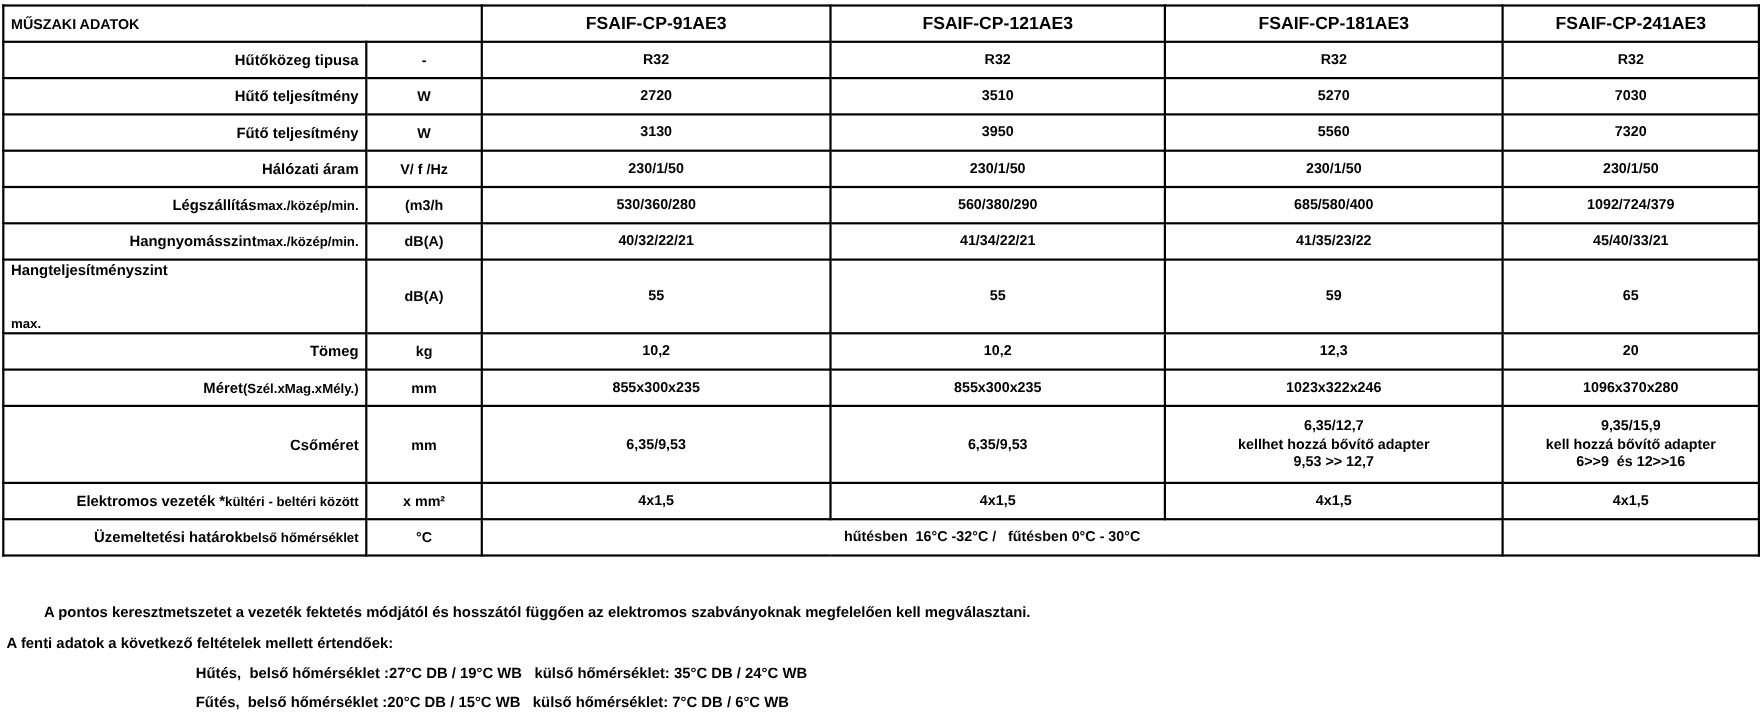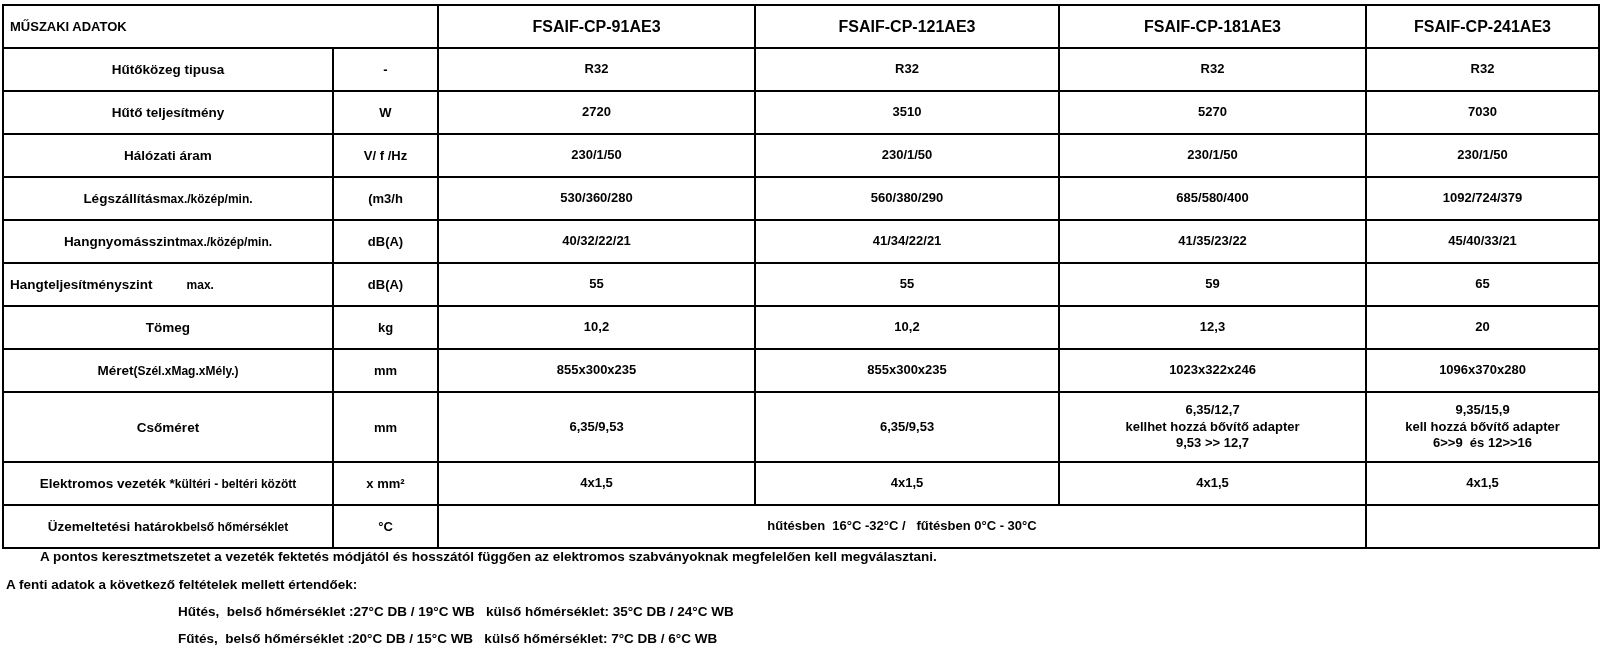--- a/index.html
+++ b/index.html
@@ -20,29 +20,29 @@
     border-collapse: collapse;
     table-layout: fixed;
   }
   .specs th, .specs td {
     border: 2px solid #000000;
     padding: 1px 6px;
     font-size: 13px;
     vertical-align: middle;
     overflow: hidden;
   }
-  .specs tr { height: 43px; }
+  .specs tr { height: 33px; }
   .specs tr.row-tall { height: 70px; }
 
   .title-cell { text-align: left; font-size: 14.5px; padding-left: 8px; }
   th.model { text-align: center; font-size: 16px; }
 
   .label-cell { padding-left: 8px; padding-right: 8px; }
-  .lblwrap { display: flex; justify-content: center; align-items: baseline; }
-  .lblwrap.near { justify-content: flex-start; gap: 34px; }
+  .lblwrap { display: flex; justify-content: flex-end; align-items: baseline; }
+  .lblwrap.near { justify-content: flex-start; gap: 34px; flex-direction: column; }
   .lbl { font-size: 13.5px; white-space: nowrap; }
   .sub { font-size: 12px; white-space: nowrap; }
 
   .unit-cell { text-align: center; white-space: nowrap; }
   .value-cell { text-align: center; white-space: pre-wrap; line-height: 1.3; }
 
   .footnote { position: absolute; font-size: 13.5px; white-space: pre-wrap; }
   #fn1 { left: 6px;   top: 522px; }
   #fn2 { left: 40px;  top: 549px; }
   #fn3 { left: 6px;   top: 577px; }
@@ -94,20 +94,32 @@
           </td>
           <td class="unit-cell">W</td>
           <td class="value-cell">2720</td>
           <td class="value-cell">3510</td>
           <td class="value-cell">5270</td>
           <td class="value-cell">7030</td>
         </tr>
         <tr>
           <td class="label-cell">
             <div class="lblwrap">
+              <span class="lbl">Fűtő teljesítmény</span>
+            </div>
+          </td>
+          <td class="unit-cell">W</td>
+          <td class="value-cell">3130</td>
+          <td class="value-cell">3950</td>
+          <td class="value-cell">5560</td>
+          <td class="value-cell">7320</td>
+        </tr>
+        <tr>
+          <td class="label-cell">
+            <div class="lblwrap">
               <span class="lbl">Hálózati áram</span>
             </div>
           </td>
           <td class="unit-cell">V/ f /Hz</td>
           <td class="value-cell">230/1/50</td>
           <td class="value-cell">230/1/50</td>
           <td class="value-cell">230/1/50</td>
           <td class="value-cell">230/1/50</td>
         </tr>
         <tr>

